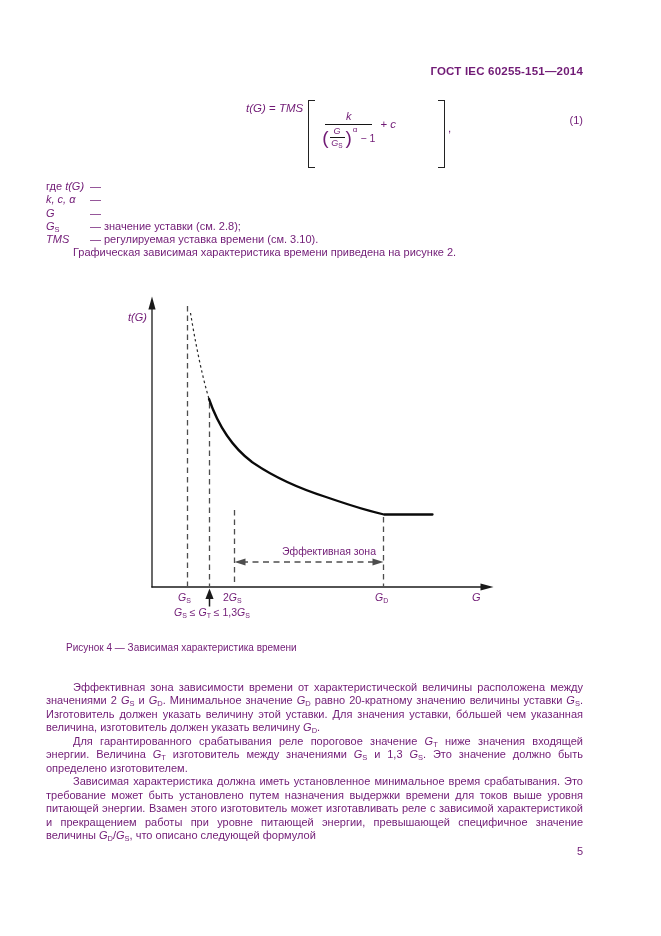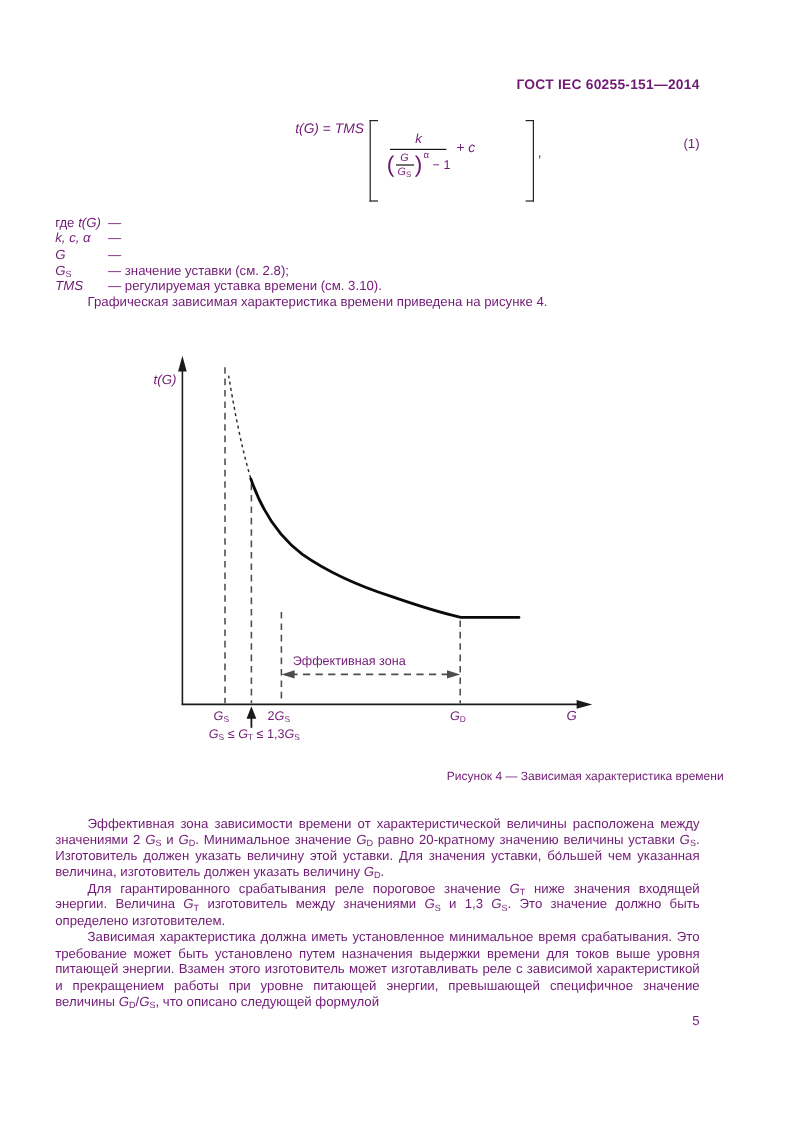--- a/index.html
+++ b/index.html
@@ -38,26 +38,26 @@
   .wdash{width:17px;text-align:center;flex:none}
   .wdesc{flex:1}
   .note{text-indent:27px}
   
   .fig-svg{position:absolute;left:0;top:0;width:661px;height:936px;pointer-events:none}
   .flabel{position:absolute;font-size:10.5px;white-space:nowrap}
   .flabel sub{font-size:7px;vertical-align:-2px}
   .it{font-style:italic}
   .ylab{left:128px;top:311px;font-size:11px}
   .xlab{left:472px;top:591px;font-size:11px}
-  .zone{left:244px;top:545px;width:132px;text-align:left}
+  .zone{left:244px;top:545px;width:132px;text-align:right}
   .tick-gs{left:178px;top:591px}
   .tick-2gs{left:223px;top:591px}
   .tick-gd{left:375px;top:591px}
   .constraint{left:174px;top:606px}
-  .caption{position:absolute;left:66px;top:642px;width:537px;text-align:right;font-size:10px}
+  .caption{position:absolute;left:66px;top:642px;width:537px;text-align:left;font-size:10px}
   
   .bodytext{position:absolute;left:46px;top:681px;width:537px;font-size:11px;
             line-height:13.45px;text-align:justify}
   .bodytext p{margin:0;text-indent:27px}
   .pagenum{position:absolute;top:845px;left:46px;width:537px;text-align:right;font-size:11px}
 </style>
 </head>
 <body>
 
 <div class="page">
@@ -104,21 +104,21 @@
     <div class="wrow">
       <span class="wterm"><i>G</i><sub>S</sub></span>
         <span class="wdash">—</span>
         <span class="wdesc"><span>значение уставки (см. 2.8);</span></span>
     </div>
     <div class="wrow">
       <span class="wterm"><i>TMS</i></span>
         <span class="wdash">—</span>
         <span class="wdesc"><span>регулируемая уставка времени (см. 3.10).</span></span>
     </div>
-    <div class="note"><span>Графическая зависимая характеристика времени приведена на рисунке 4.</span></div>
+    <div class="note"><span>Графическая зависимая характеристика времени приведена на рисунке 2.</span></div>
   </div>
 
   <svg class="fig-svg" viewBox="0 0 661 936" xmlns="http://www.w3.org/2000/svg">
 
     <line x1="152" y1="309" x2="152" y2="587.5" stroke="#1a1a1a" stroke-width="1.3"></line>
     <polygon points="152,296.5 148.4,309.5 155.6,309.5" fill="#1a1a1a"></polygon>
 
     <line x1="151.4" y1="587" x2="481" y2="587" stroke="#1a1a1a" stroke-width="1.3"></line>
     <polygon points="493.5,587 480.5,583.4 480.5,590.6" fill="#1a1a1a"></polygon>
 

